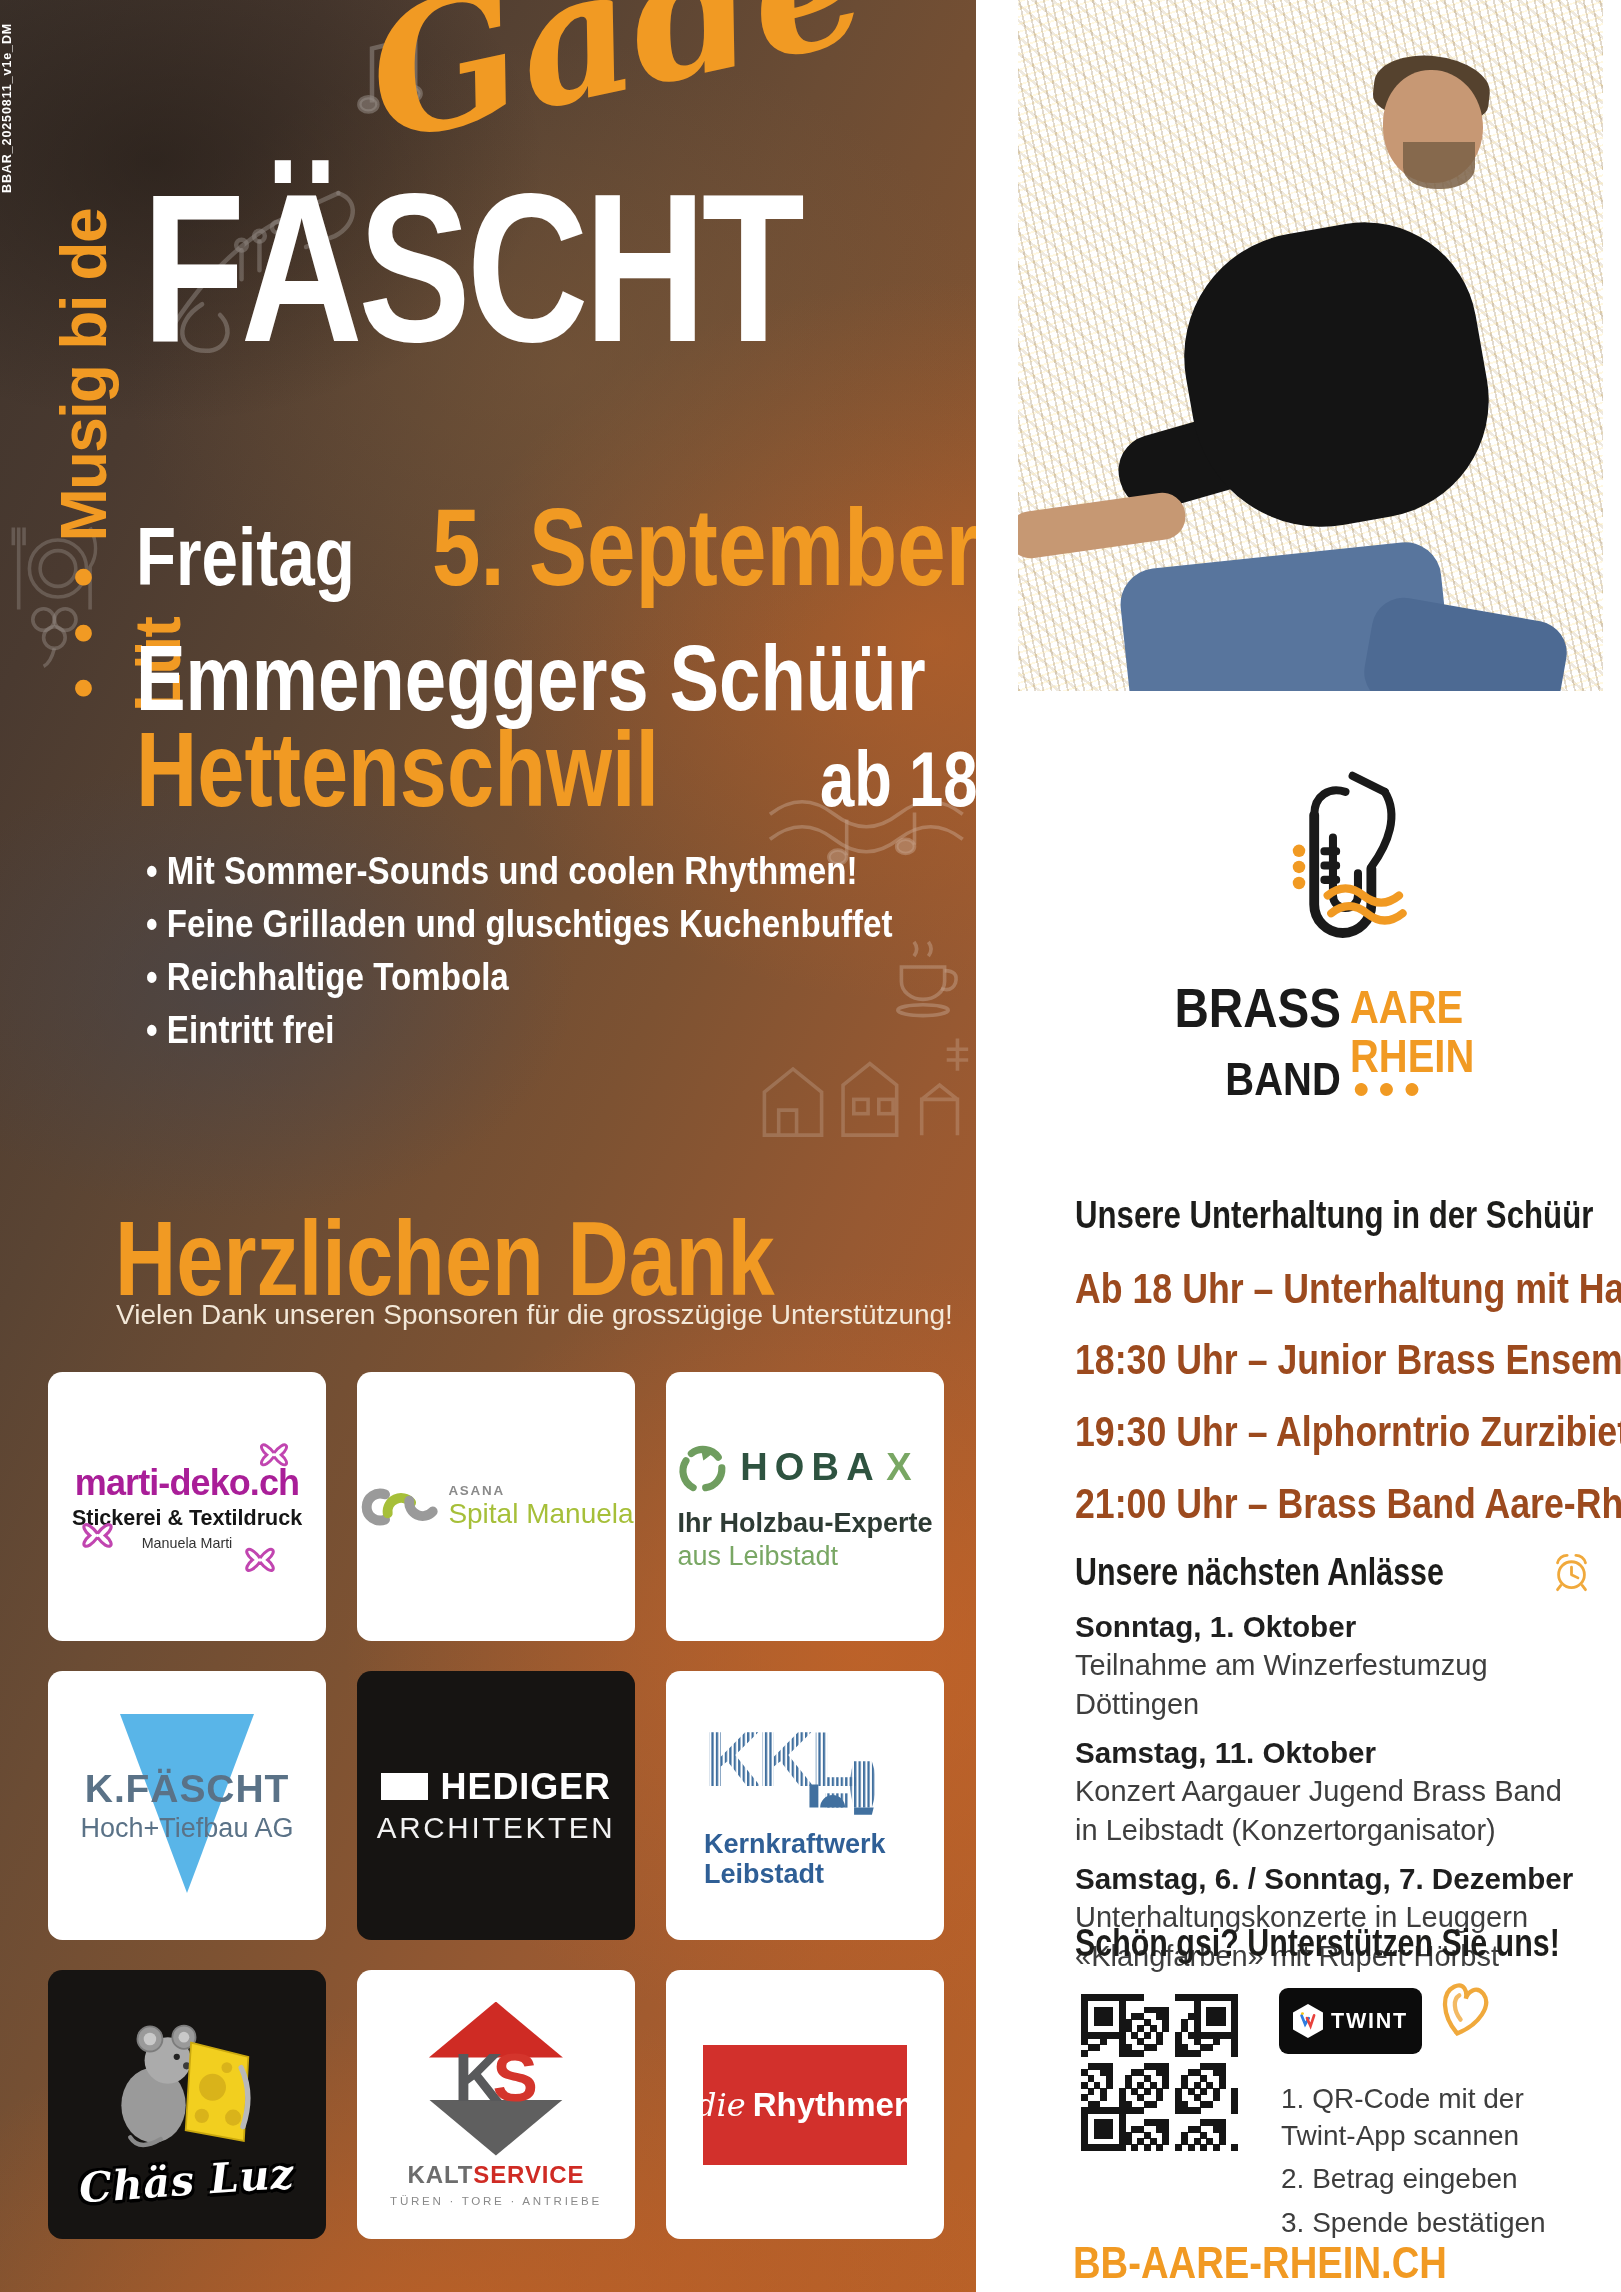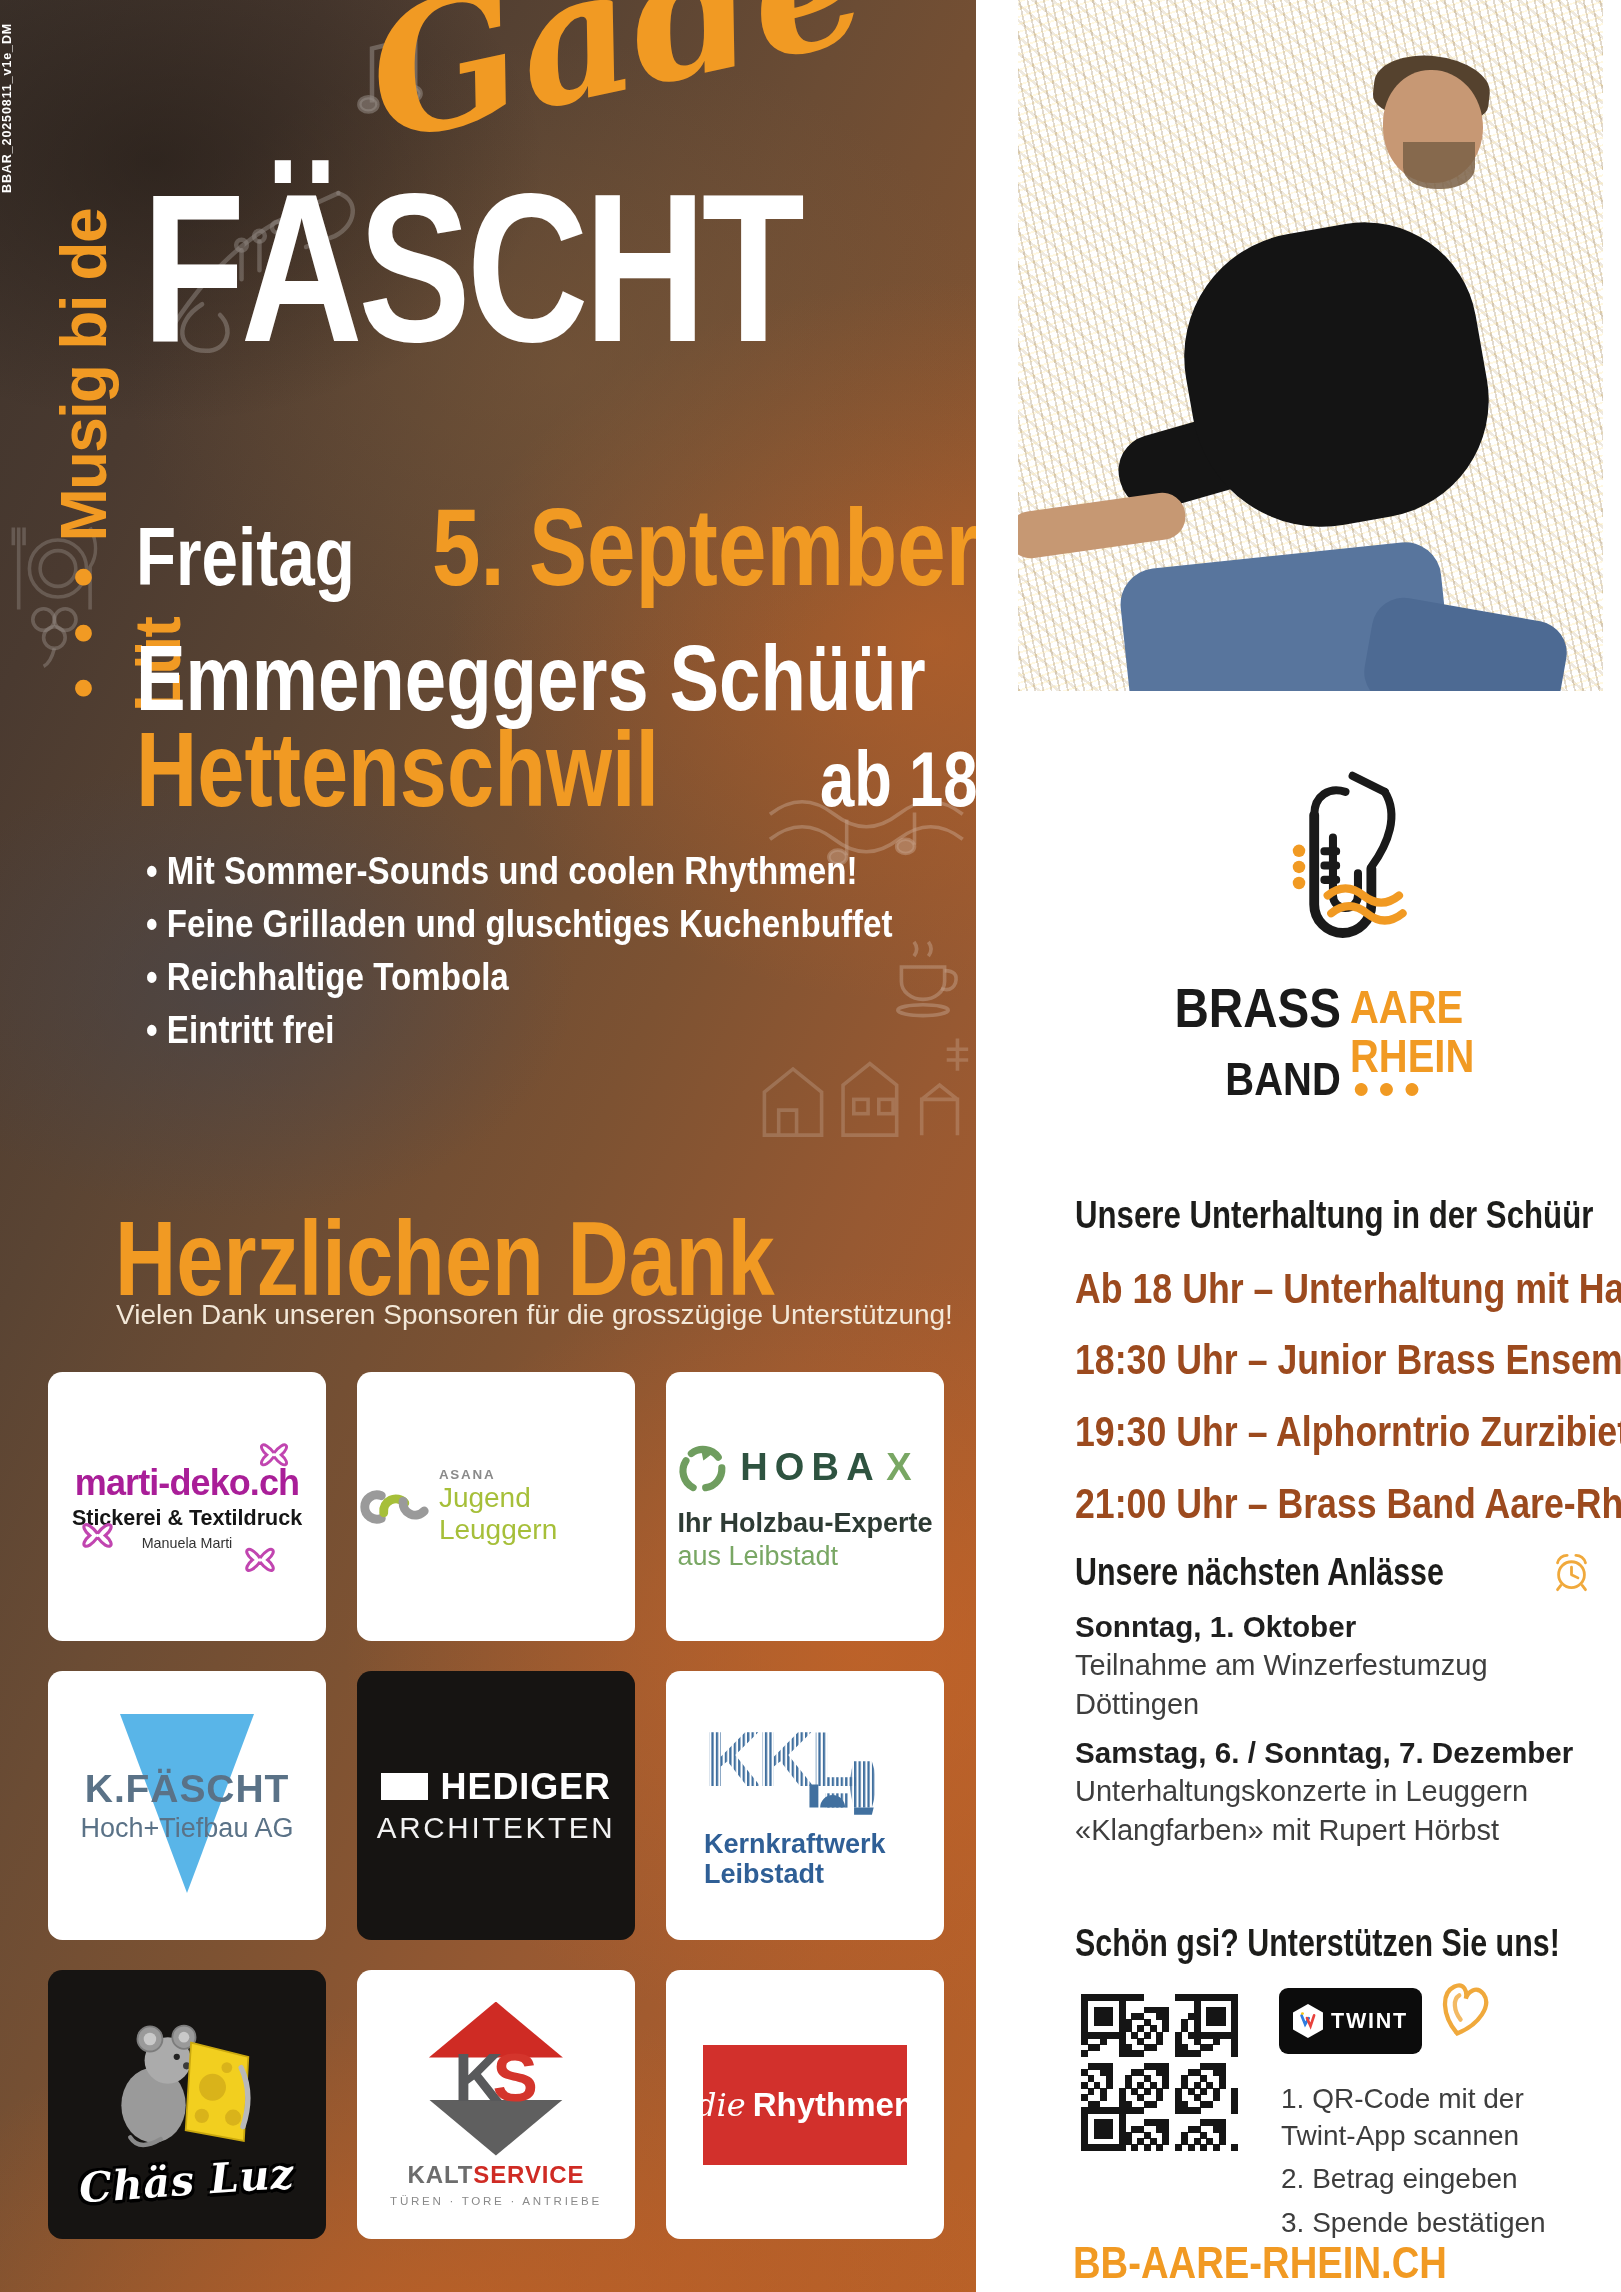--- a/index.html
+++ b/index.html
@@ -256,21 +256,21 @@
 
     <div class="card">
       <div class="asana-row">
         <svg width="81" height="56" viewBox="0 0 90 62" fill="none" stroke-width="11" stroke-linecap="round">
           <path d="M30 17 a15 15 0 1 0 0 28" stroke="#9a9a9a"></path>
           <path d="M33 38 a15 15 0 0 1 26 -12" stroke="#a6bf39"></path>
           <path d="M57 24 a15 15 0 0 0 26 12" stroke="#9a9a9a"></path>
         </svg>
         <div>
           <div class="asana-brand">ASANA</div>
-          <div class="asana-name">Jugend Leuggern</div>
+          <div class="asana-name">Spital Manuela</div>
         </div>
       </div>
     </div>
 
     <div class="card">
       <div class="hobax-block">
         <div class="hobax-row">
           <svg width="52" height="52" viewBox="0 0 58 58" fill="none" stroke="#6f9d5f" stroke-width="8" stroke-linecap="round">
             <path d="M46 18 a21 21 0 0 0 -30 -4"></path>
             <path d="M10 22 a21 21 0 0 0 8 30"></path>
@@ -409,20 +409,25 @@
       <circle cx="20" cy="22" r="12"></circle>
       <path d="M20 22 V15 M20 22 l6 3"></path>
       <path d="M7 11 a9 9 0 0 1 9 -7 M33 11 a9 9 0 0 0 -9 -7"></path>
       <path d="M10 32 l-3 4 M30 32 l3 4"></path>
     </svg>
   </div>
   <div class="abs events-list">
     <div class="event">
       <div class="event-date">Sonntag, 1. Oktober</div>
       <div class="event-desc">Teilnahme am Winzerfestumzug Döttingen</div>
+    </div>
+    <div class="event">
+      <div class="event-date">Samstag, 11. Oktober</div>
+      <div class="event-desc">Konzert Aargauer Jugend Brass Band
+in Leibstadt (Konzertorganisator)</div>
     </div>
     <div class="event">
       <div class="event-date">Samstag, 6. / Sonntag, 7. Dezember</div>
       <div class="event-desc">Unterhaltungskonzerte in Leuggern
 «Klangfarben» mit Rupert Hörbst</div>
     </div>
   </div>
 
   <div class="abs support-title sec-title" style="font-size:38px;"><span class="cx">Schön gsi? Unterstützen Sie uns!</span></div>
 

